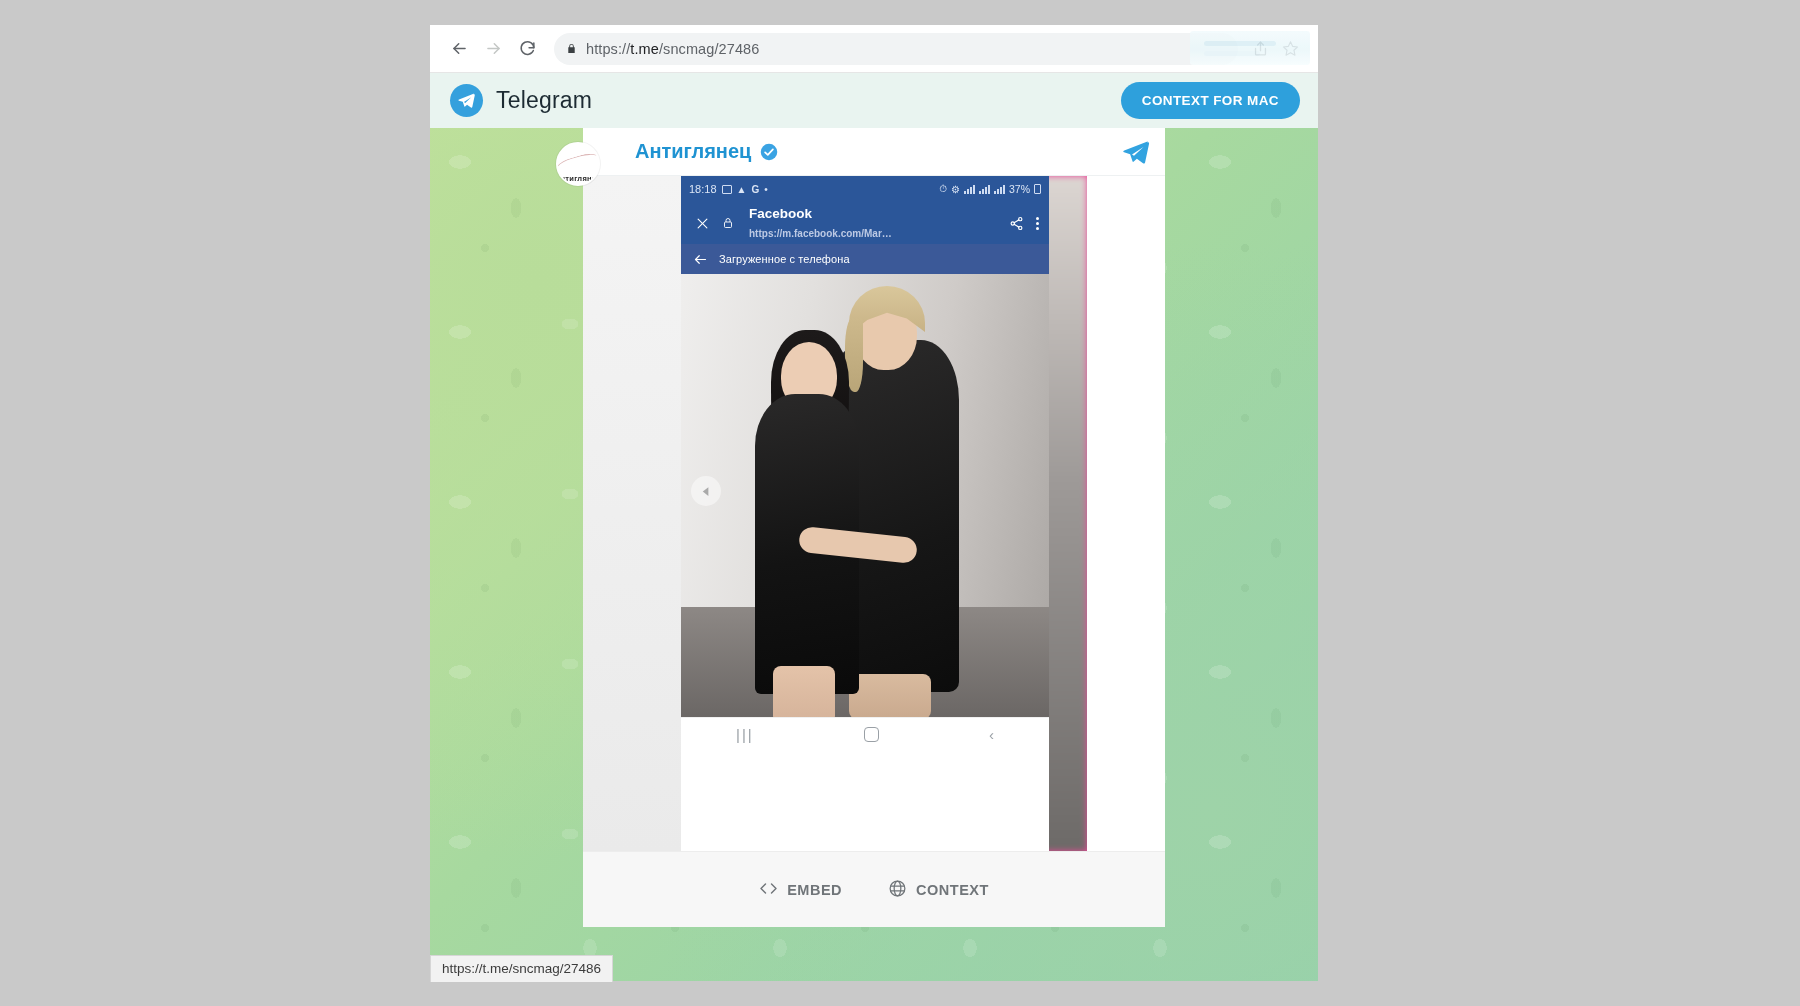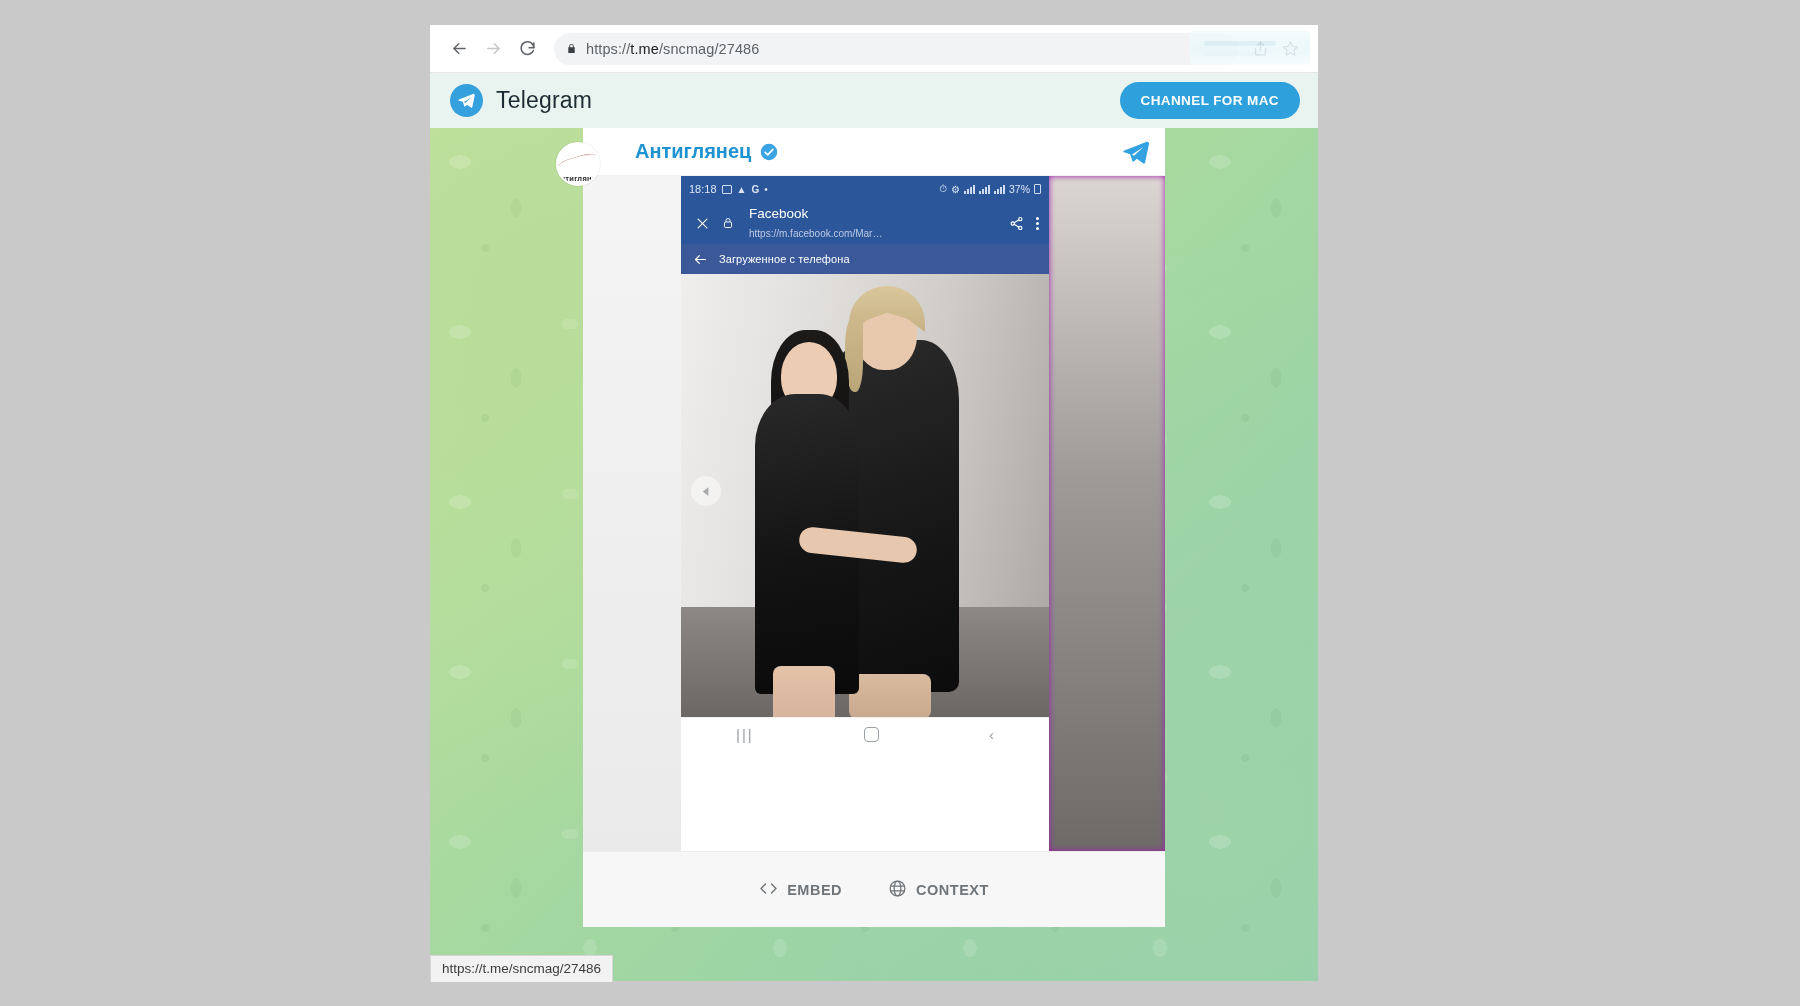--- a/index.html
+++ b/index.html
@@ -195,22 +195,22 @@
     border-top: 1px solid rgba(190,120,120,.55);
     border-radius: 50%/60%;
     transform: rotate(-16deg);
     pointer-events:none;
   }
 
   
   #post-media {
     position: absolute;
     left: 0; top: 48px;
-    width: 582px; height: 675px;
-    background: #a21caf;
+    width: 504px; height: 675px;
+    background: #ec4899;
     overflow: hidden;
   }
   
   #media-bg-left {
     position:absolute; left:0; top:0; width: 98px; height:100%;
     background: linear-gradient(180deg,#f4f4f4,#eaeaea);
   }
   #media-bg-right {
     position:absolute; right:0; top:0; width: 116px; height:100%;
     background: linear-gradient(180deg,#dcd6d2 0%, #9e9a98 45%, #6d6a68 100%);
@@ -257,20 +257,21 @@
     position:relative; display:inline-block;
   }
 
   
   #cct-bar {
     height: 42px;
     background: #2b5699;
     display:flex; align-items:center;
     padding: 0 10px;
     color:#ffffff;
+    font-weight:bold;
   }
   #cct-close { width:22px; display:flex; align-items:center; justify-content:center; }
   #cct-lock { width:22px; margin-left:4px; display:flex; align-items:center; justify-content:center; }
   #cct-titles { margin-left:10px; line-height:1.18; overflow:hidden; }
   #cct-title { font-size:13.5px; color:#ffffff; }
   #cct-url { font-size:10px; color:#bcc9e4; white-space:nowrap; }
   #cct-share { margin-left:auto; display:flex; align-items:center; }
   #cct-menu  { margin-left:12px; display:flex; flex-direction:column; gap:2px; align-items:center; }
   #cct-menu i { width:3px; height:3px; background:#fff; border-radius:50%; display:block; }
 
@@ -491,21 +492,21 @@
     </div>
   </div>
 
   <div id="tg-header">
     <span id="tg-logo">
       <svg width="19" height="19" viewBox="0 0 24 24" fill="#ffffff">
           <path d="M21.7 3.3 2.6 10.8c-1 .4-1 1.1-.1 1.4l4.8 1.5 1.9 5.6c.2.7.5.8 1 .3l2.5-2.3 4.9 3.6c.9.5 1.5.2 1.7-.8l3.1-14.5c.3-1.2-.4-1.7-1.7-1.3zM8.8 13.9 18 8l-7.6 7z"></path>
         </svg>
     </span>
     <span id="tg-wordmark">Telegram</span>
-    <button id="download-btn">CHANNEL FOR MAC</button>
+    <button id="download-btn">CONTEXT FOR MAC</button>
   </div>
 
   <div id="tg-page">
     <div id="pattern-overlay"></div>
 
     <div id="channel-avatar">
       <span class="av-l1">Анти</span>
       <span class="av-l2">глянец</span>
     </div>
 

